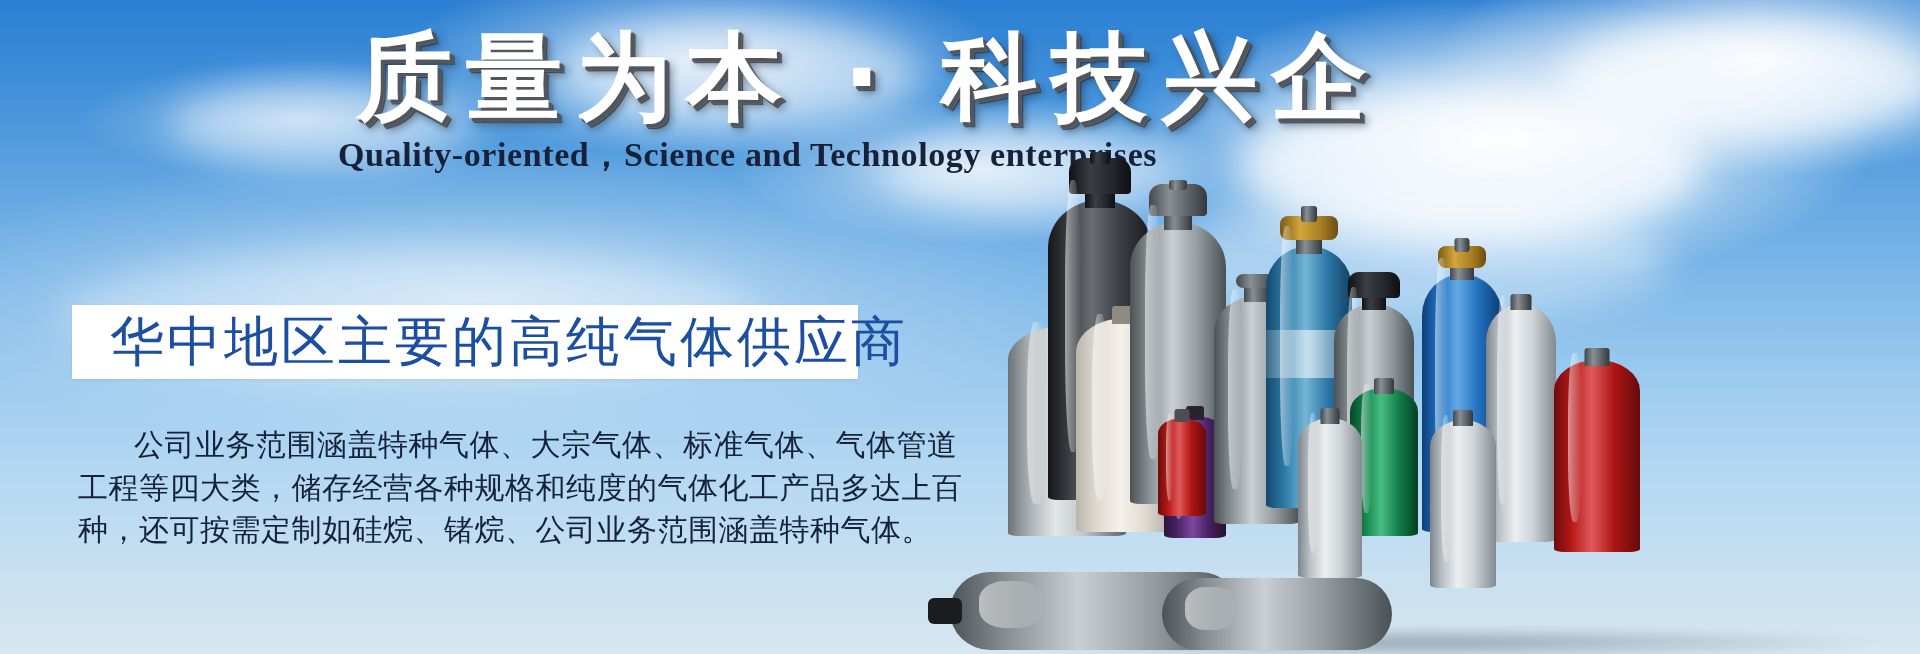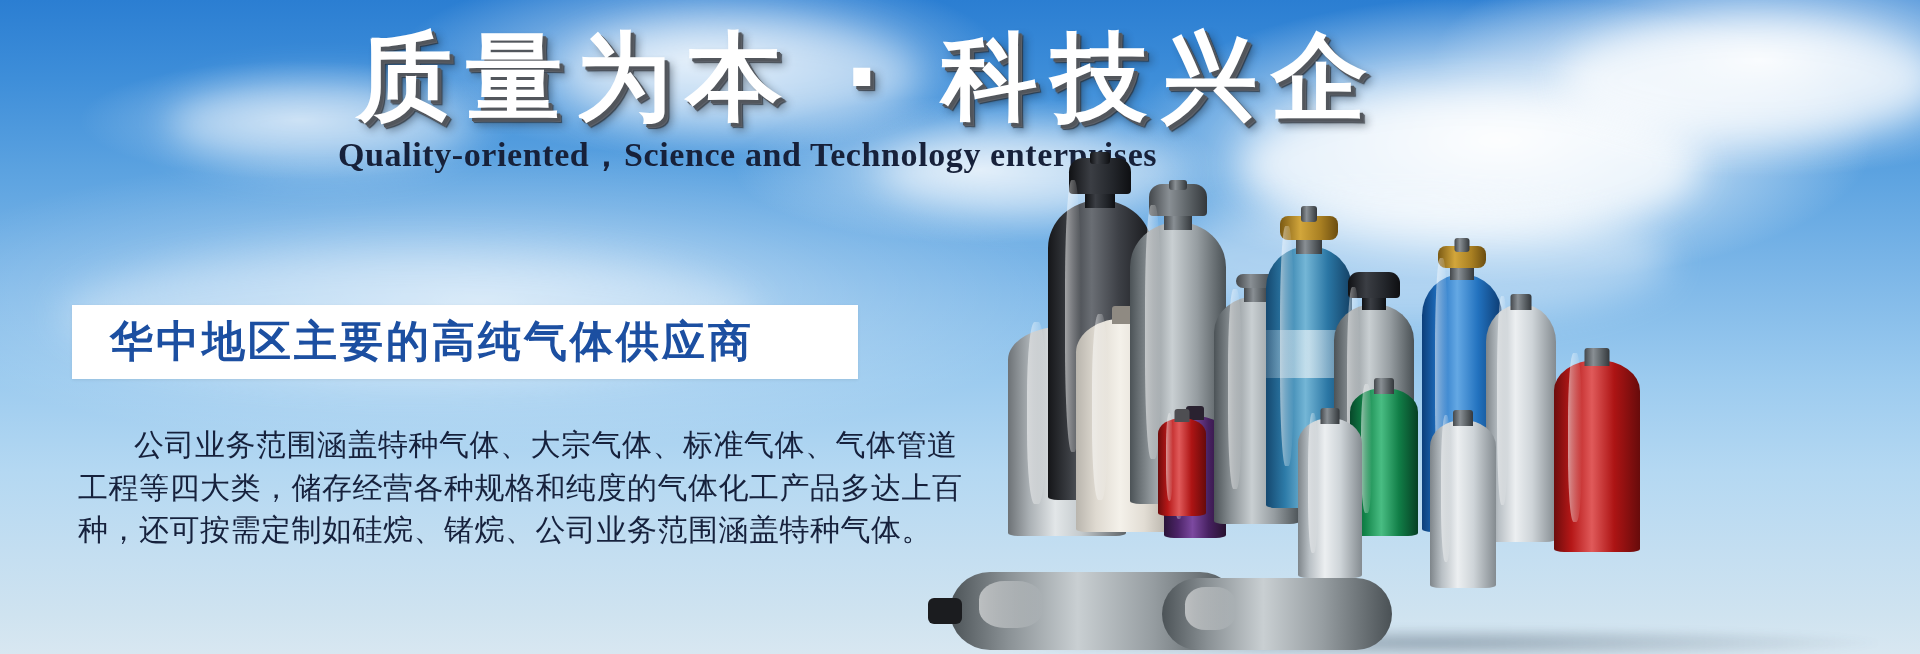--- a/index.html
+++ b/index.html
@@ -59,21 +59,21 @@
     letter-spacing:.6px;white-space:nowrap;
   }
   .whitebox{
     position:absolute;left:72px;top:305px;width:786px;height:74px;
     background:#ffffff;
     box-shadow:0 1px 3px rgba(0,0,0,.08);
     display:flex;align-items:center;
   }
   .whitebox .bx-text{
     font-family:"DejaVu Sans","Liberation Sans",sans-serif;
-    font-size:43px;font-weight:700;color:#1c4fa1;
+    font-size:54px;font-weight:400;color:#1c4fa1;
     letter-spacing:3px;white-space:nowrap;padding-left:38px;
   }
   .para{
     position:absolute;left:78px;top:424px;width:790px;
     font-family:"DejaVu Serif","Liberation Serif",serif;
     font-size:30px;color:#16213c;line-height:1.42;
     letter-spacing:.5px;
   }
   .para .ln{white-space:nowrap;display:block;}
   .para .ln.indent{text-indent:56px;}

